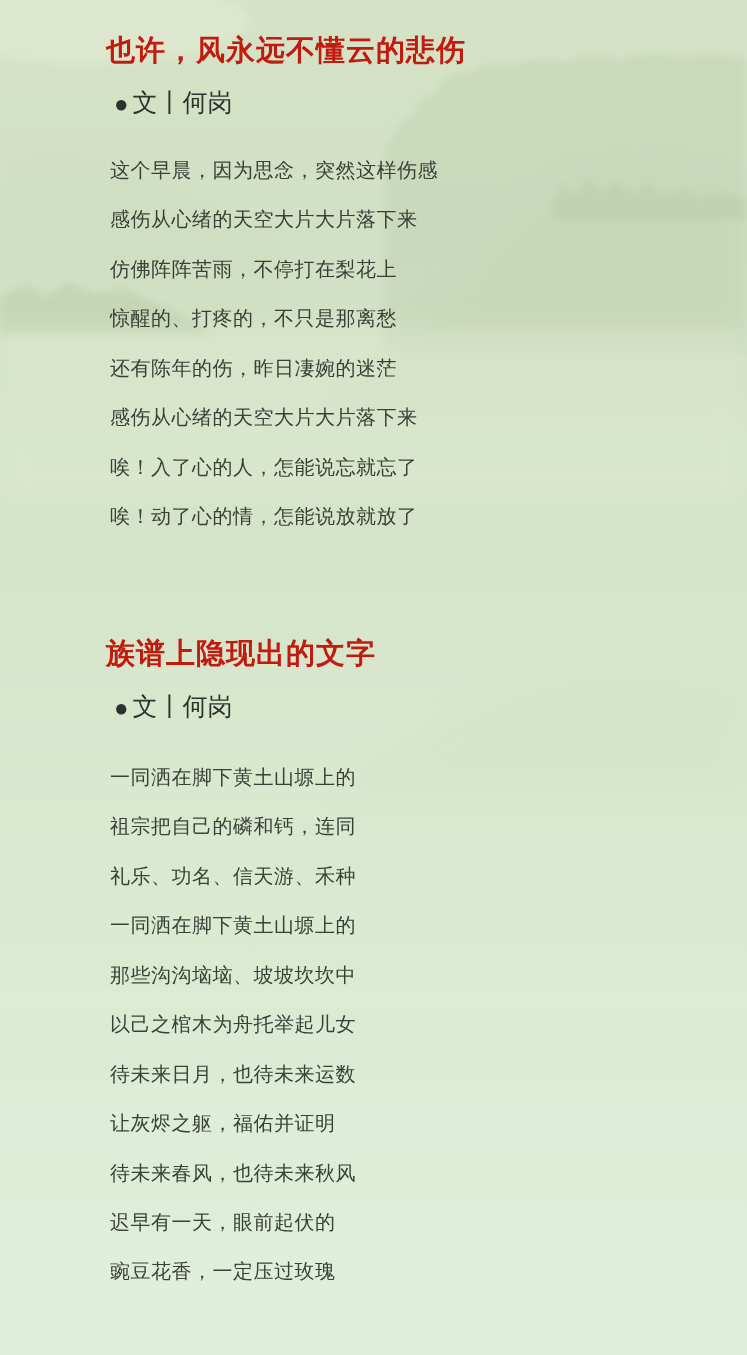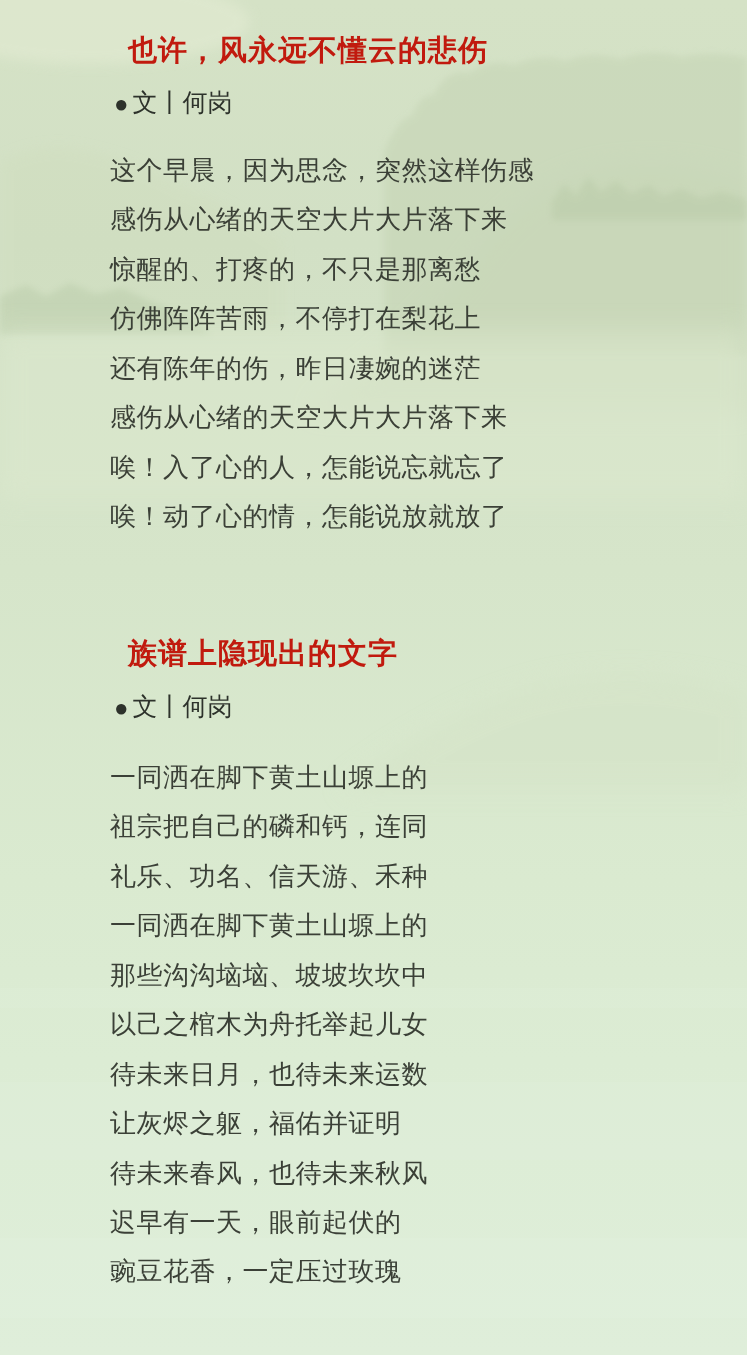--- a/index.html
+++ b/index.html
@@ -6,40 +6,40 @@
   .page{
     position:relative;
     width:747px;height:1355px;
     overflow:hidden;
     font-family:"Liberation Sans","DejaVu Sans",sans-serif;
     background:#d7e4c9;
   }
   .bg{position:absolute;left:0;top:0;width:747px;height:1355px;display:block;}
   .content{position:absolute;left:0;top:0;width:747px;height:1355px;}
   .poem-title{
-    position:absolute;left:128px;margin:0;
+    position:absolute;left:106px;margin:0;
     font-size:29px;font-weight:700;letter-spacing:1px;
     color:#c11a0e;white-space:nowrap;
   }
   .t1{top:31px;}
   .t2{top:634px;}
   .byline{
     position:absolute;left:114px;
     display:flex;align-items:center;
     font-size:25px;color:#2d322b;white-space:nowrap;
   }
   .b1{top:86px;}
   .b2{top:690px;}
   .byline .bullet{font-size:24px;margin-right:4px;line-height:1;transform:translateY(1px);}
   .stanza{position:absolute;left:110px;}
   .s1{top:146px;}
   .s2{top:753px;}
   .stanza .line{
     margin:0;height:49.45px;line-height:49.45px;
-    font-size:26px;letter-spacing:0.5px;
+    font-size:20px;letter-spacing:0.5px;
     color:#3b4037;white-space:nowrap;
   }
 </style>
 </head>
 <body>
 
 <div class="page">
 
   <svg class="bg" viewBox="0 0 747 1355" aria-hidden="true">
     <defs>
@@ -93,22 +93,22 @@
 
     <section>
       <h1 class="poem-title t1">也许，风永远不懂云的悲伤</h1>
       <div class="byline b1">
         <span class="bullet">●</span>
         <span>文丨何岗</span>
       </div>
       <div class="stanza s1">
         <p class="line">这个早晨，因为思念，突然这样伤感</p>
         <p class="line">感伤从心绪的天空大片大片落下来</p>
+        <p class="line">仿佛阵阵苦雨，不停打在梨花上</p>
         <p class="line">惊醒的、打疼的，不只是那离愁</p>
-        <p class="line">仿佛阵阵苦雨，不停打在梨花上</p>
         <p class="line">还有陈年的伤，昨日凄婉的迷茫</p>
         <p class="line">感伤从心绪的天空大片大片落下来</p>
         <p class="line">唉！入了心的人，怎能说忘就忘了</p>
         <p class="line">唉！动了心的情，怎能说放就放了</p>
       </div>
     </section>
 
     <section>
       <h1 class="poem-title t2">族谱上隐现出的文字</h1>
       <div class="byline b2">

